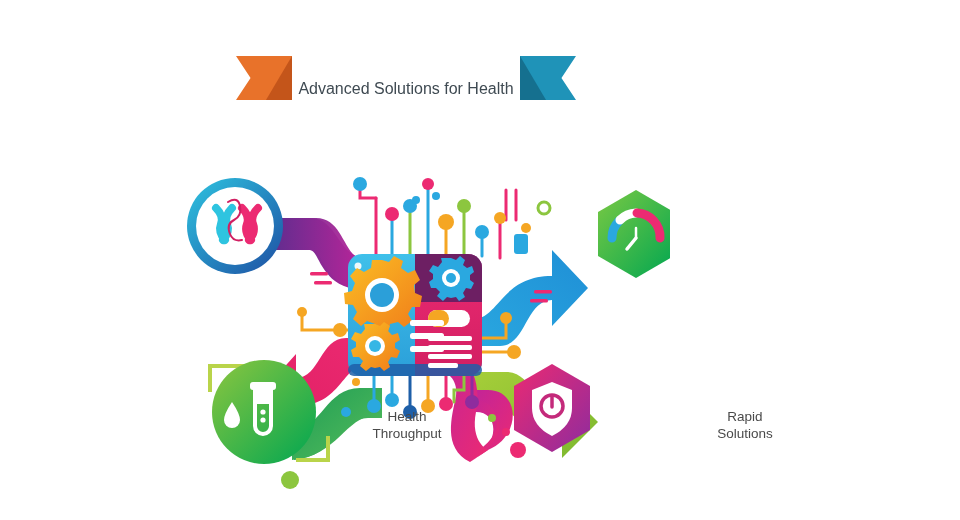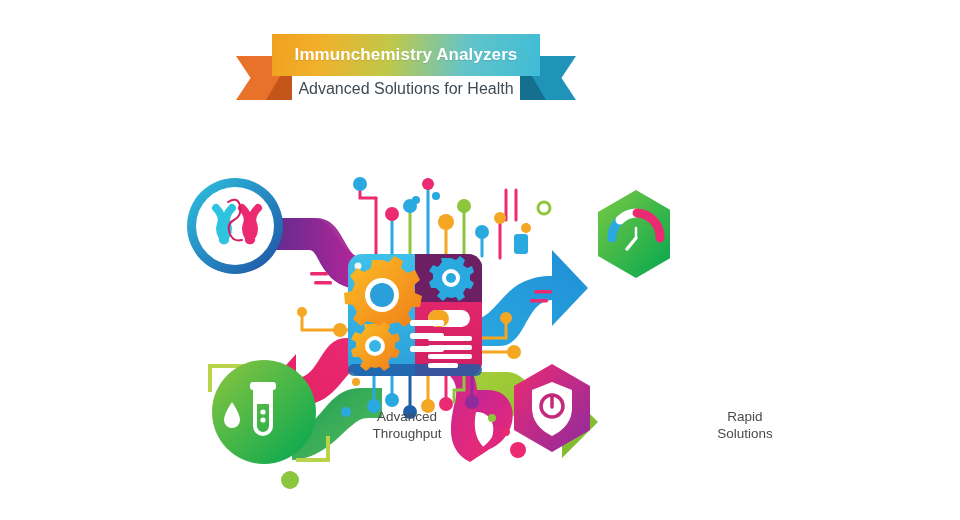--- a/index.html
+++ b/index.html
@@ -43,23 +43,20 @@
 
 <div class="stage">
 
   <div class="banner">
     <div class="tail tail-left">
       <div class="fold"></div>
     </div>
     <div class="tail tail-right">
       <div class="fold"></div>
     </div>
-    <div class="ribbon">
-      <span class="ribbon-title">Immunchemistry Analyzers</span>
-    </div>
     <div class="subtitle">Advanced Solutions for Health</div>
   </div>
 
   <div class="diagram">
     <svg width="500" height="360" viewBox="0 0 500 360">
       <defs>
         <linearGradient id="gPurple" x1="0" y1="0" x2="1" y2="0">
           <stop offset="0" stop-color="#5b2d8e"></stop>
             <stop offset="1" stop-color="#c0249a"></stop>
         </linearGradient>
@@ -310,21 +307,21 @@
         <path d="M344 236 L382 214 L420 236 L420 280 L382 302 L344 280 Z" fill="url(#gHexPink)"></path>
         <g>
           <path d="M382 232 L402 240 V258 q0 18 -20 28 q-20 -10 -20 -28 V240 Z" fill="#ffffff"></path>
           <circle cx="382" cy="256" r="11" fill="none" stroke="#c42a7b" stroke-width="3.5"></circle>
           <path d="M382 246 V257" stroke="#c42a7b" stroke-width="3.5" stroke-linecap="round"></path>
         </g>
       </g>
     </svg>
 
     <div class="nlabel lbl-biomarkers">
-      <div>Advanced</div>
+      <div>Health</div>
       <div>Throughput</div>
     </div>
     <div class="nlabel lbl-throughput">
       <div>Rapid</div>
       <div>Solutions</div>
     </div>
 
   </div>
 
 </div>

